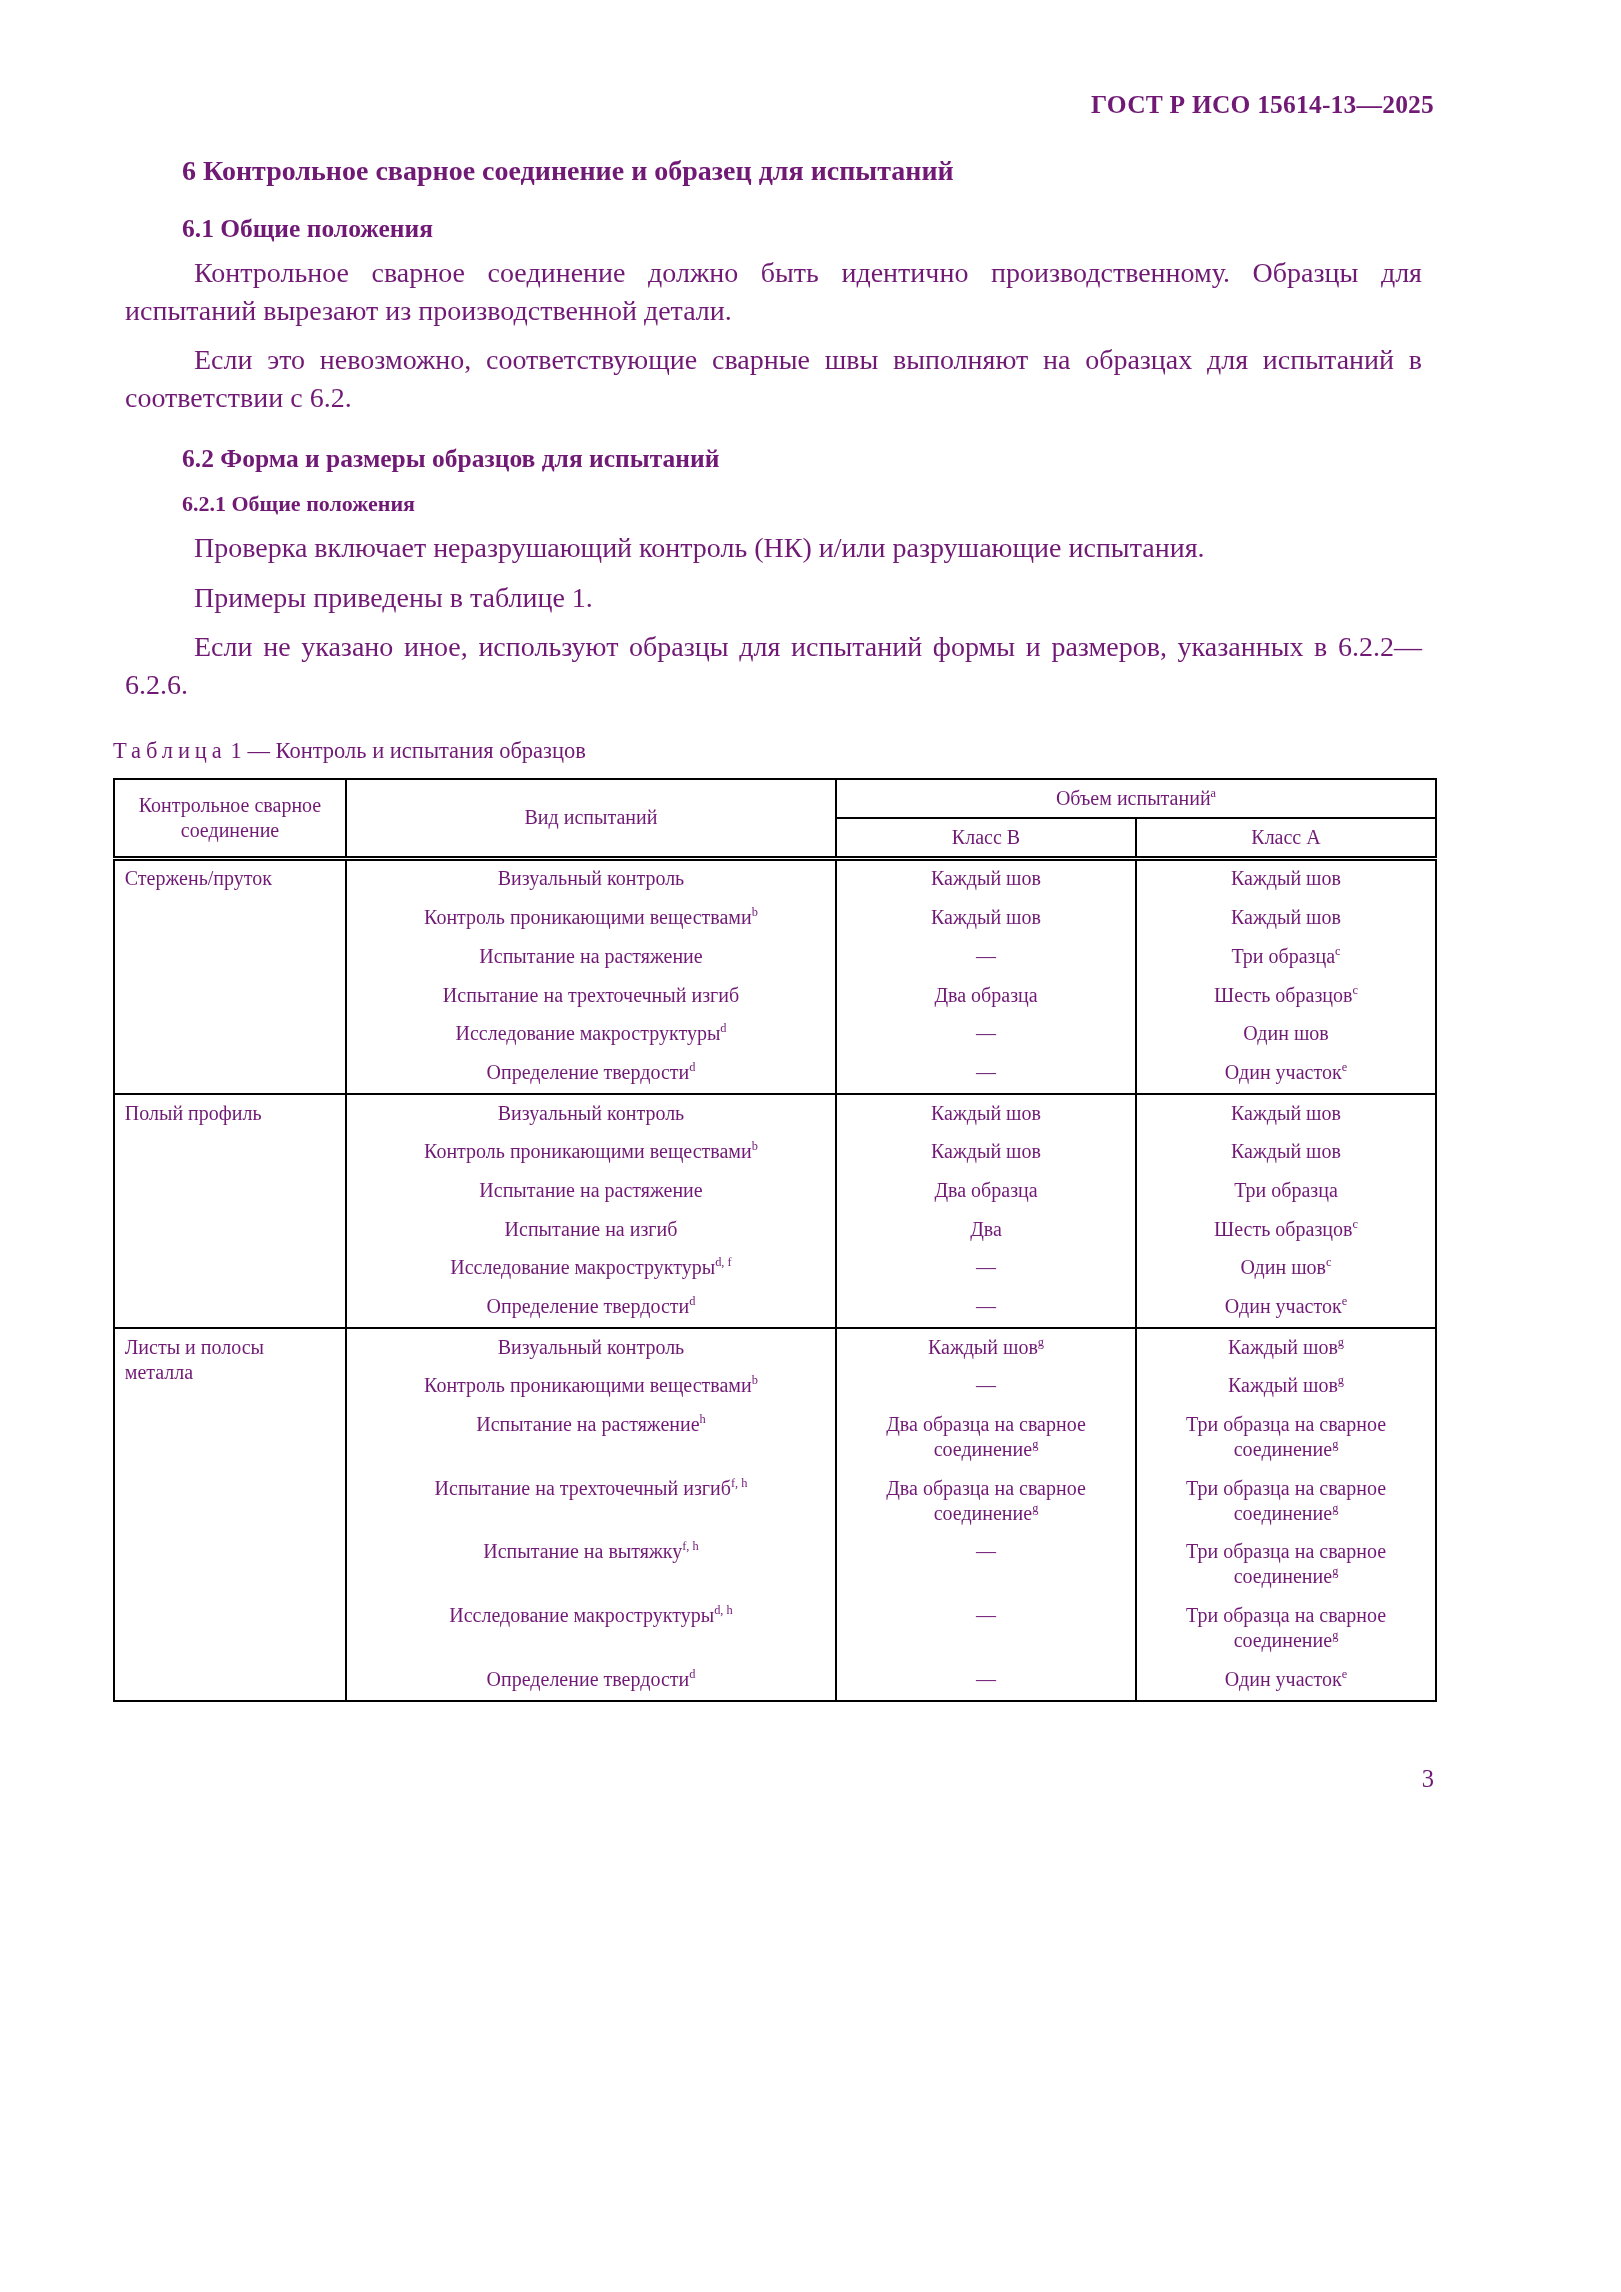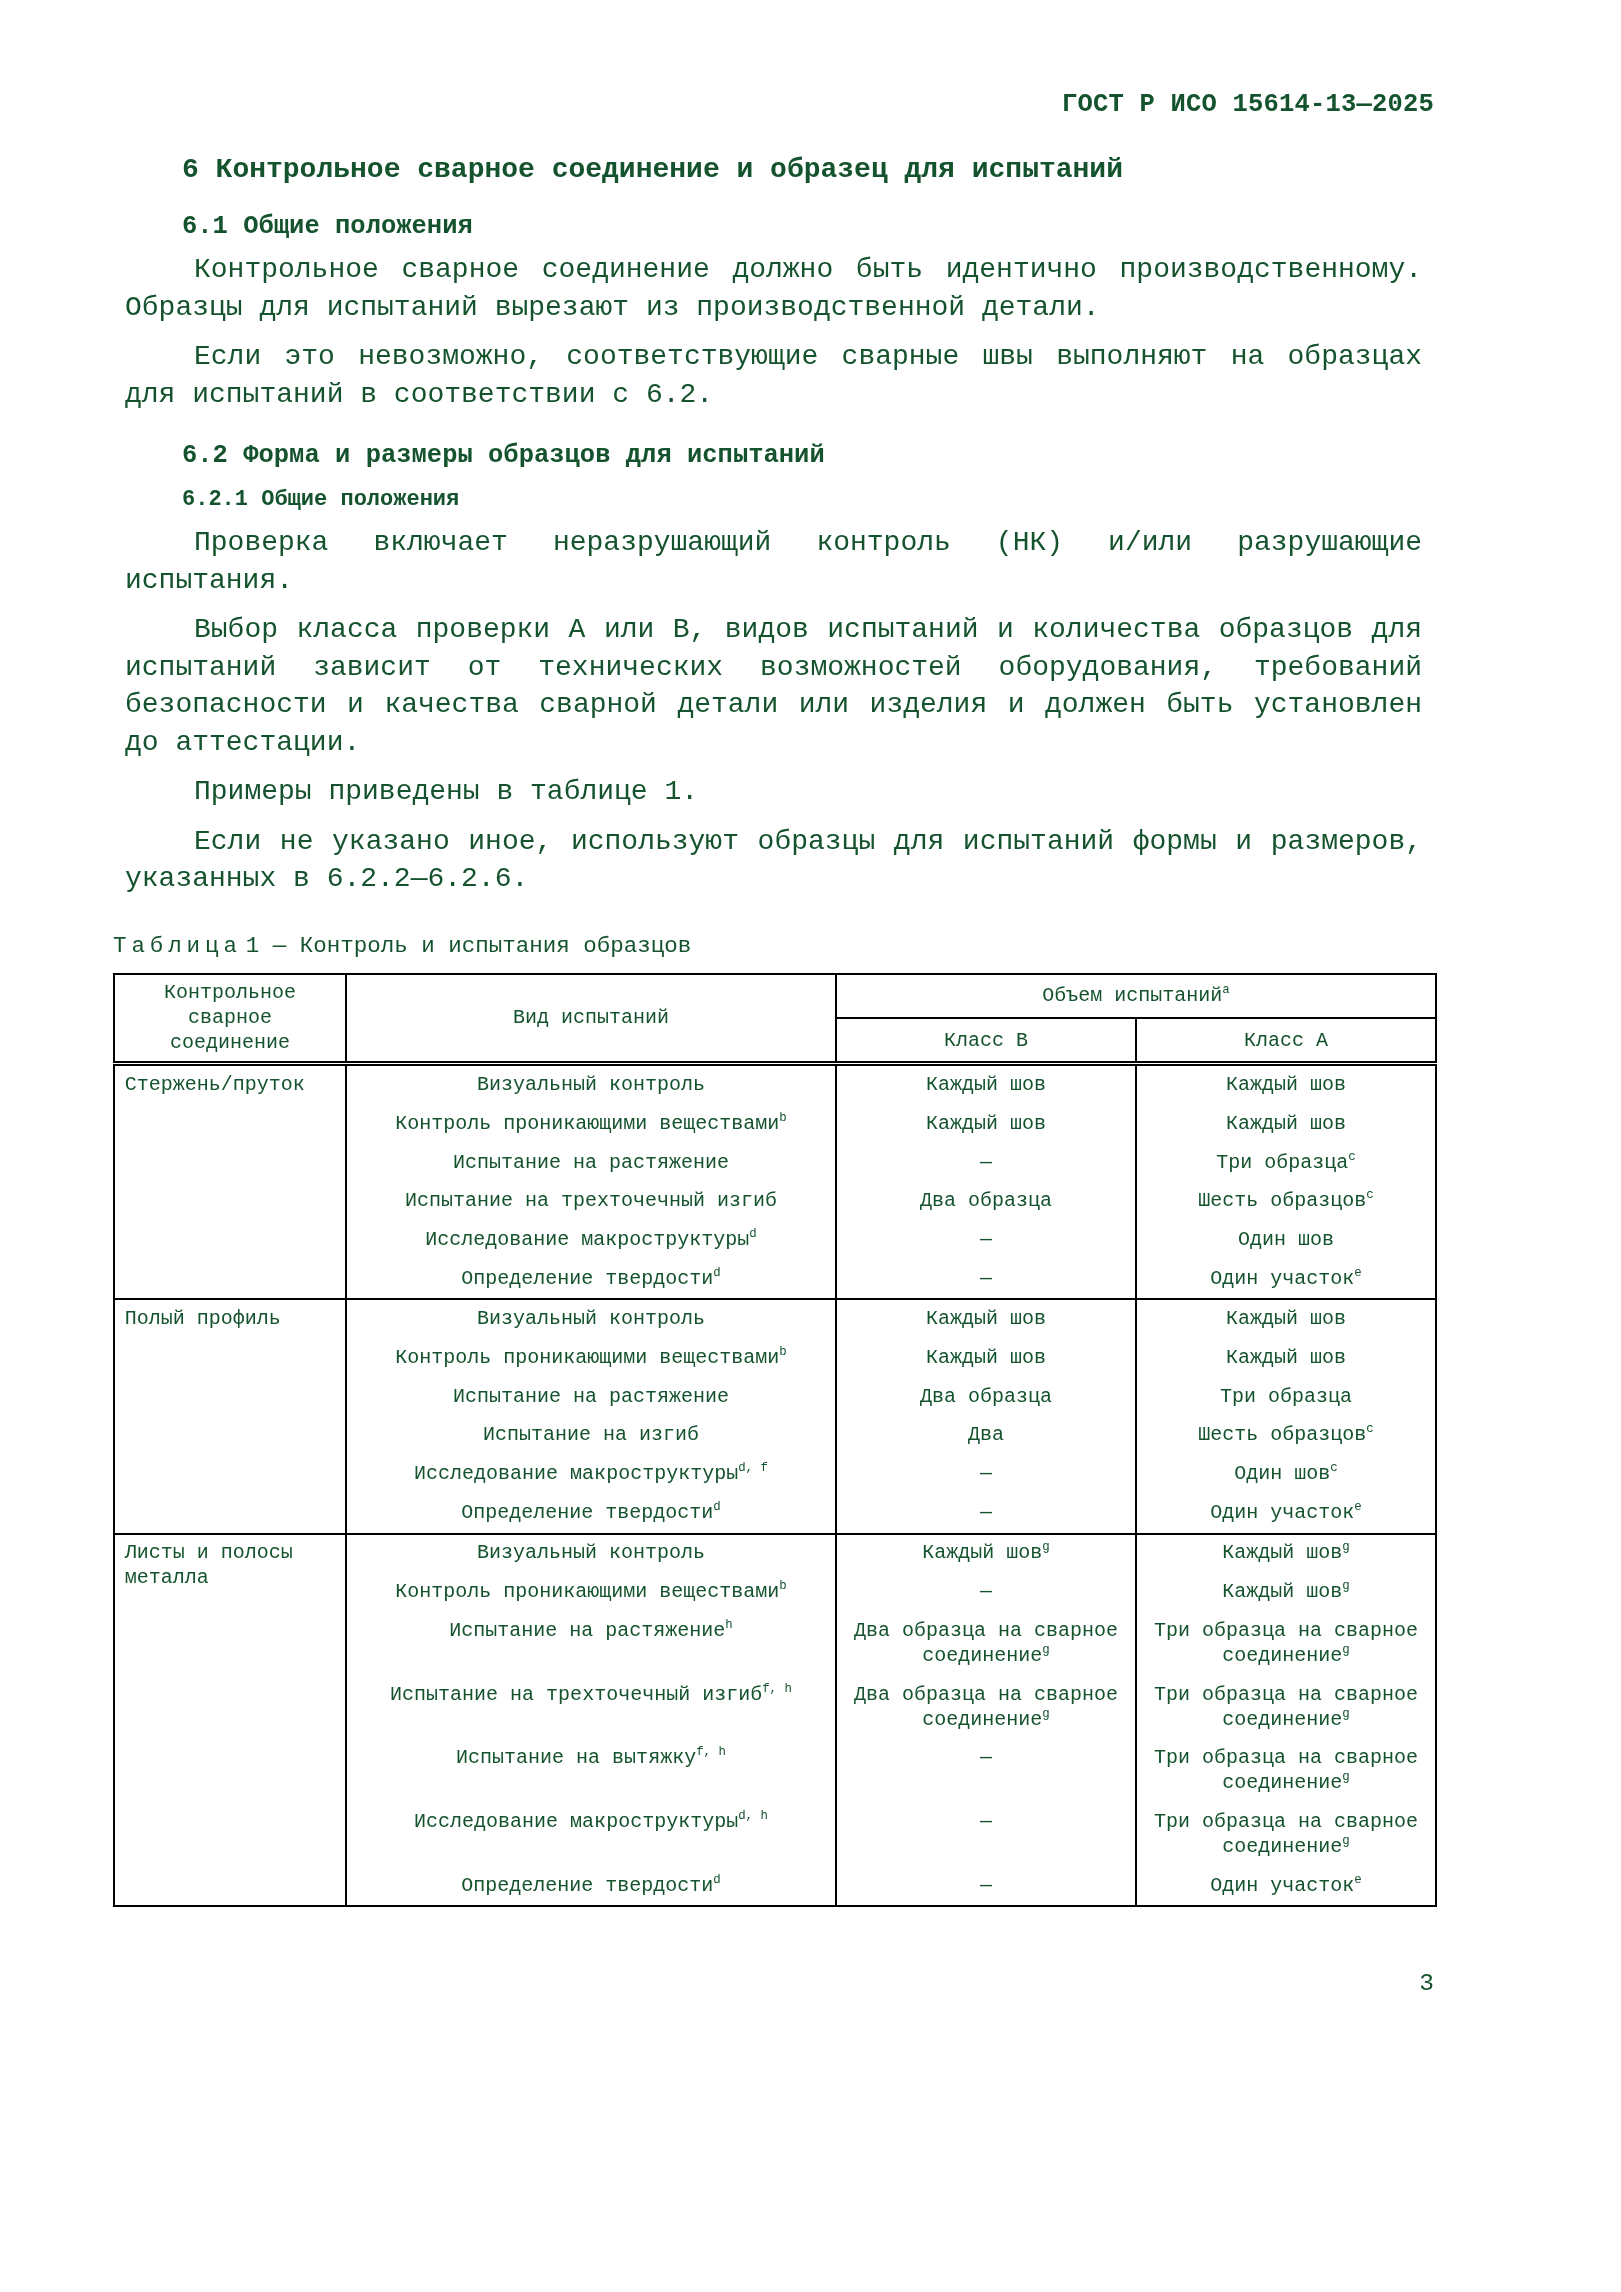--- a/index.html
+++ b/index.html
@@ -2,22 +2,22 @@
 <html><head>
 <meta charset="utf-8">
 <style>
   * { margin: 0; padding: 0; box-sizing: border-box; }
   html, body { background: #ffffff; }
   .page {
     position: relative;
     width: 1621px;
     height: 2293px;
     background: #ffffff;
-    color: #14532d;
-    font-family: Liberation Mono, monospace;
+    color: #701a75;
+    font-family: Liberation Serif, serif;
     overflow: hidden;
   }
   .content { padding: 90px 187px 0 113px; }
 
   .running-header {
     text-align: right;
     font-weight: bold;
     font-size: 25.5px;
     letter-spacing: 0.2px;
   }
@@ -84,21 +84,20 @@
 
     <div class="h1">6  Контрольное сварное соединение и образец для испытаний</div>
 
     <div class="h2">6.1 Общие положения</div>
     <p class="first">Контрольное сварное соединение должно быть идентично производственному. Образцы для испытаний вырезают из производственной детали.</p>
     <p>Если это невозможно, соответствующие сварные швы выполняют на образцах для испытаний в соответствии с 6.2.</p>
 
     <div class="h2">6.2 Форма и размеры образцов для испытаний</div>
     <div class="h3">6.2.1 Общие положения</div>
     <p>Проверка включает неразрушающий контроль (НК) и/или разрушающие испытания.</p>
-    <p>Выбор класса проверки А или В, видов испытаний и количества образцов для испытаний зависит от технических возможностей оборудования, требований безопасности и качества сварной детали или изделия и должен быть установлен до аттестации.</p>
     <p>Примеры приведены в таблице 1.</p>
     <p>Если не указано иное, используют образцы для испытаний формы и размеров, указанных в 6.2.2—6.2.6.</p>
 
     <div class="caption">
       <span class="cap-word">Таблица</span><span>1 — Контроль и испытания образцов</span>
     </div>
 
     <table class="tbl">
       <colgroup>
         <col style="width:232px">

